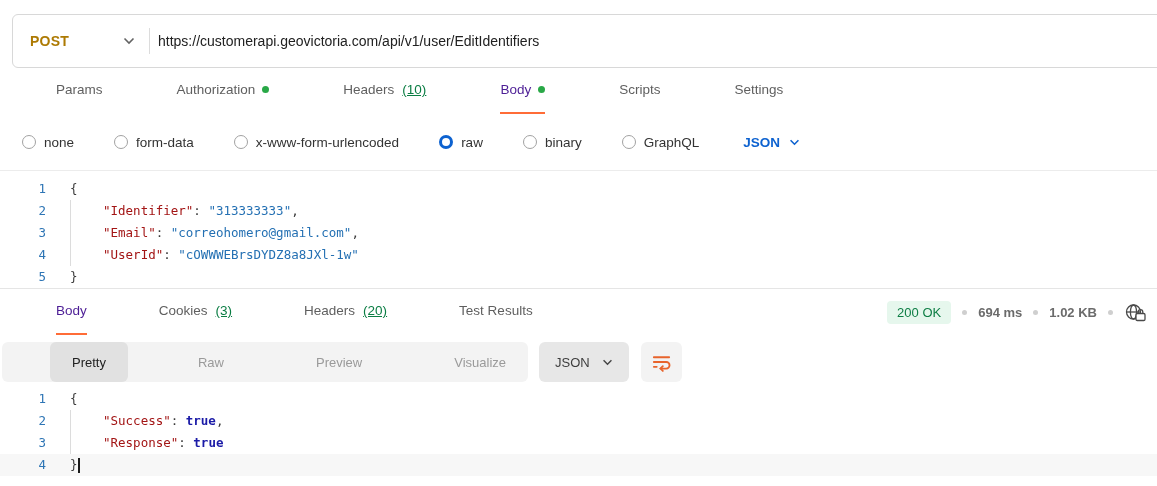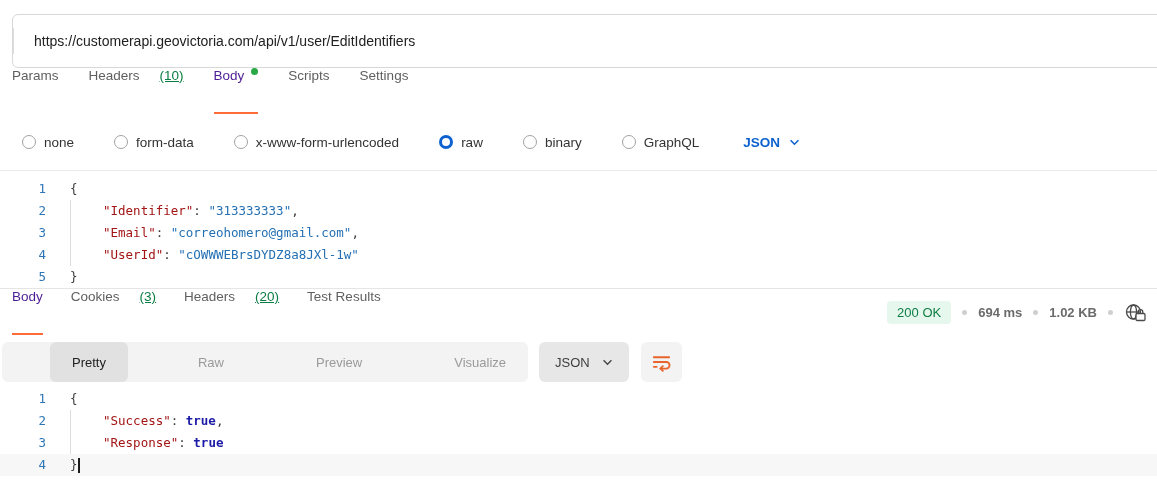--- a/index.html
+++ b/index.html
@@ -8,30 +8,30 @@
   .app { position: relative; width: 1157px; height: 486px; }
 
   
   .url-bar { margin: 14px 0 0 12px; width: calc(100% - 4px); height: 54px;
     border: 1px solid #D8D8D8; border-radius: 6px; display: flex; align-items: center; }
   .method { display: flex; align-items: center; padding: 0 0 0 17px; width: 136px;
     height: 100%; cursor: pointer; justify-content: space-between; }
   .method-label { color: #AD7A03; font-weight: bold; font-size: 14px; letter-spacing: .2px; }
   .method .chev { margin-right: 14px; }
   .vdiv { width: 1px; height: 26px; background: #DCDCDC; }
-  .url-text { margin-left: 20px; font-size: 14px; color: #212121; white-space: nowrap; }
+  .url-text { margin-left: 8px; font-size: 14px; color: #212121; white-space: nowrap; }
 
   
   .tabs { height: 46px; padding-left: 12px; display: flex; align-items: stretch; gap: 30px; }
-  .tab { display: flex; align-items: flex-start; gap: 7px; font-size: 13.5px; color: #5F5F5F;
-    border-bottom: 2px solid transparent; cursor: pointer; padding-bottom: 1px; }
+  .tab { display: flex; align-items: center; gap: 7px; font-size: 13.5px; color: #5F5F5F;
+    border-bottom: 2px solid transparent; cursor: pointer; padding-bottom: 1px; margin-left: 44px; }
   .tab.active { color: #4c1d95; border-bottom-color: #FF6C37; }
   .gdot { width: 7px; height: 7px; border-radius: 50%; background: #29A847; display: inline-block; }
   .count { color: #0A7D43; text-decoration: underline; }
-  .tab .lbl-count { display: inline-flex; gap: 20px; }
+  .tab .lbl-count { display: inline-flex; gap: 8px; }
 
   
   .type-row { height: 56px; display: flex; align-items: center; padding-left: 22px; gap: 40px; }
   .radio { display: flex; align-items: center; gap: 8px; cursor: pointer; }
   .rb { width: 14px; height: 14px; border-radius: 50%; border: 1.5px solid #A2A2A2; background: #fff; }
   .rb.sel { border: 3.6px solid #0D62D0; }
   .radio-lbl { font-size: 13.5px; color: #333; }
   .fmt-dd { display: flex; align-items: center; gap: 9px; margin-left: 4px; cursor: pointer; }
   .fmt-dd .fmt-lbl { color: #0D62D0; font-weight: bold; font-size: 13.5px; }
 
@@ -75,27 +75,37 @@
     height: 40px; display: flex; align-items: center; justify-content: center; cursor: pointer; }
 
   .resp-editor { border-top: none; padding-top: 6px; }
 </style>
 </head>
 <body>
 
 <div class="app">
 
   <div class="url-bar">
+    <div class="method">
+      <span class="method-label">POST</span>
+      <svg class="chev" width="12" height="8" viewBox="0 0 12 8">
+          <polyline points="1.5,1.5 6,6 10.5,1.5" fill="none" stroke="#636363" stroke-width="1.6"></polyline>
+        </svg>
+    </div>
     <div class="vdiv"></div>
     <div class="url-text">https://customerapi.geovictoria.com/api/v1/user/EditIdentifiers</div>
   </div>
 
   <div class="tabs">
     <div class="tab">
       <span>Params</span>
+    </div>
+    <div class="tab">
+      <span>Authorization</span>
+      <span class="gdot"></span>
     </div>
     <div class="tab">
       <span class="lbl-count">
           <span>Headers</span>
           <span class="count">(10)</span>
         </span>
     </div>
     <div class="tab active">
       <span>Body</span>
       <span class="gdot"></span>

